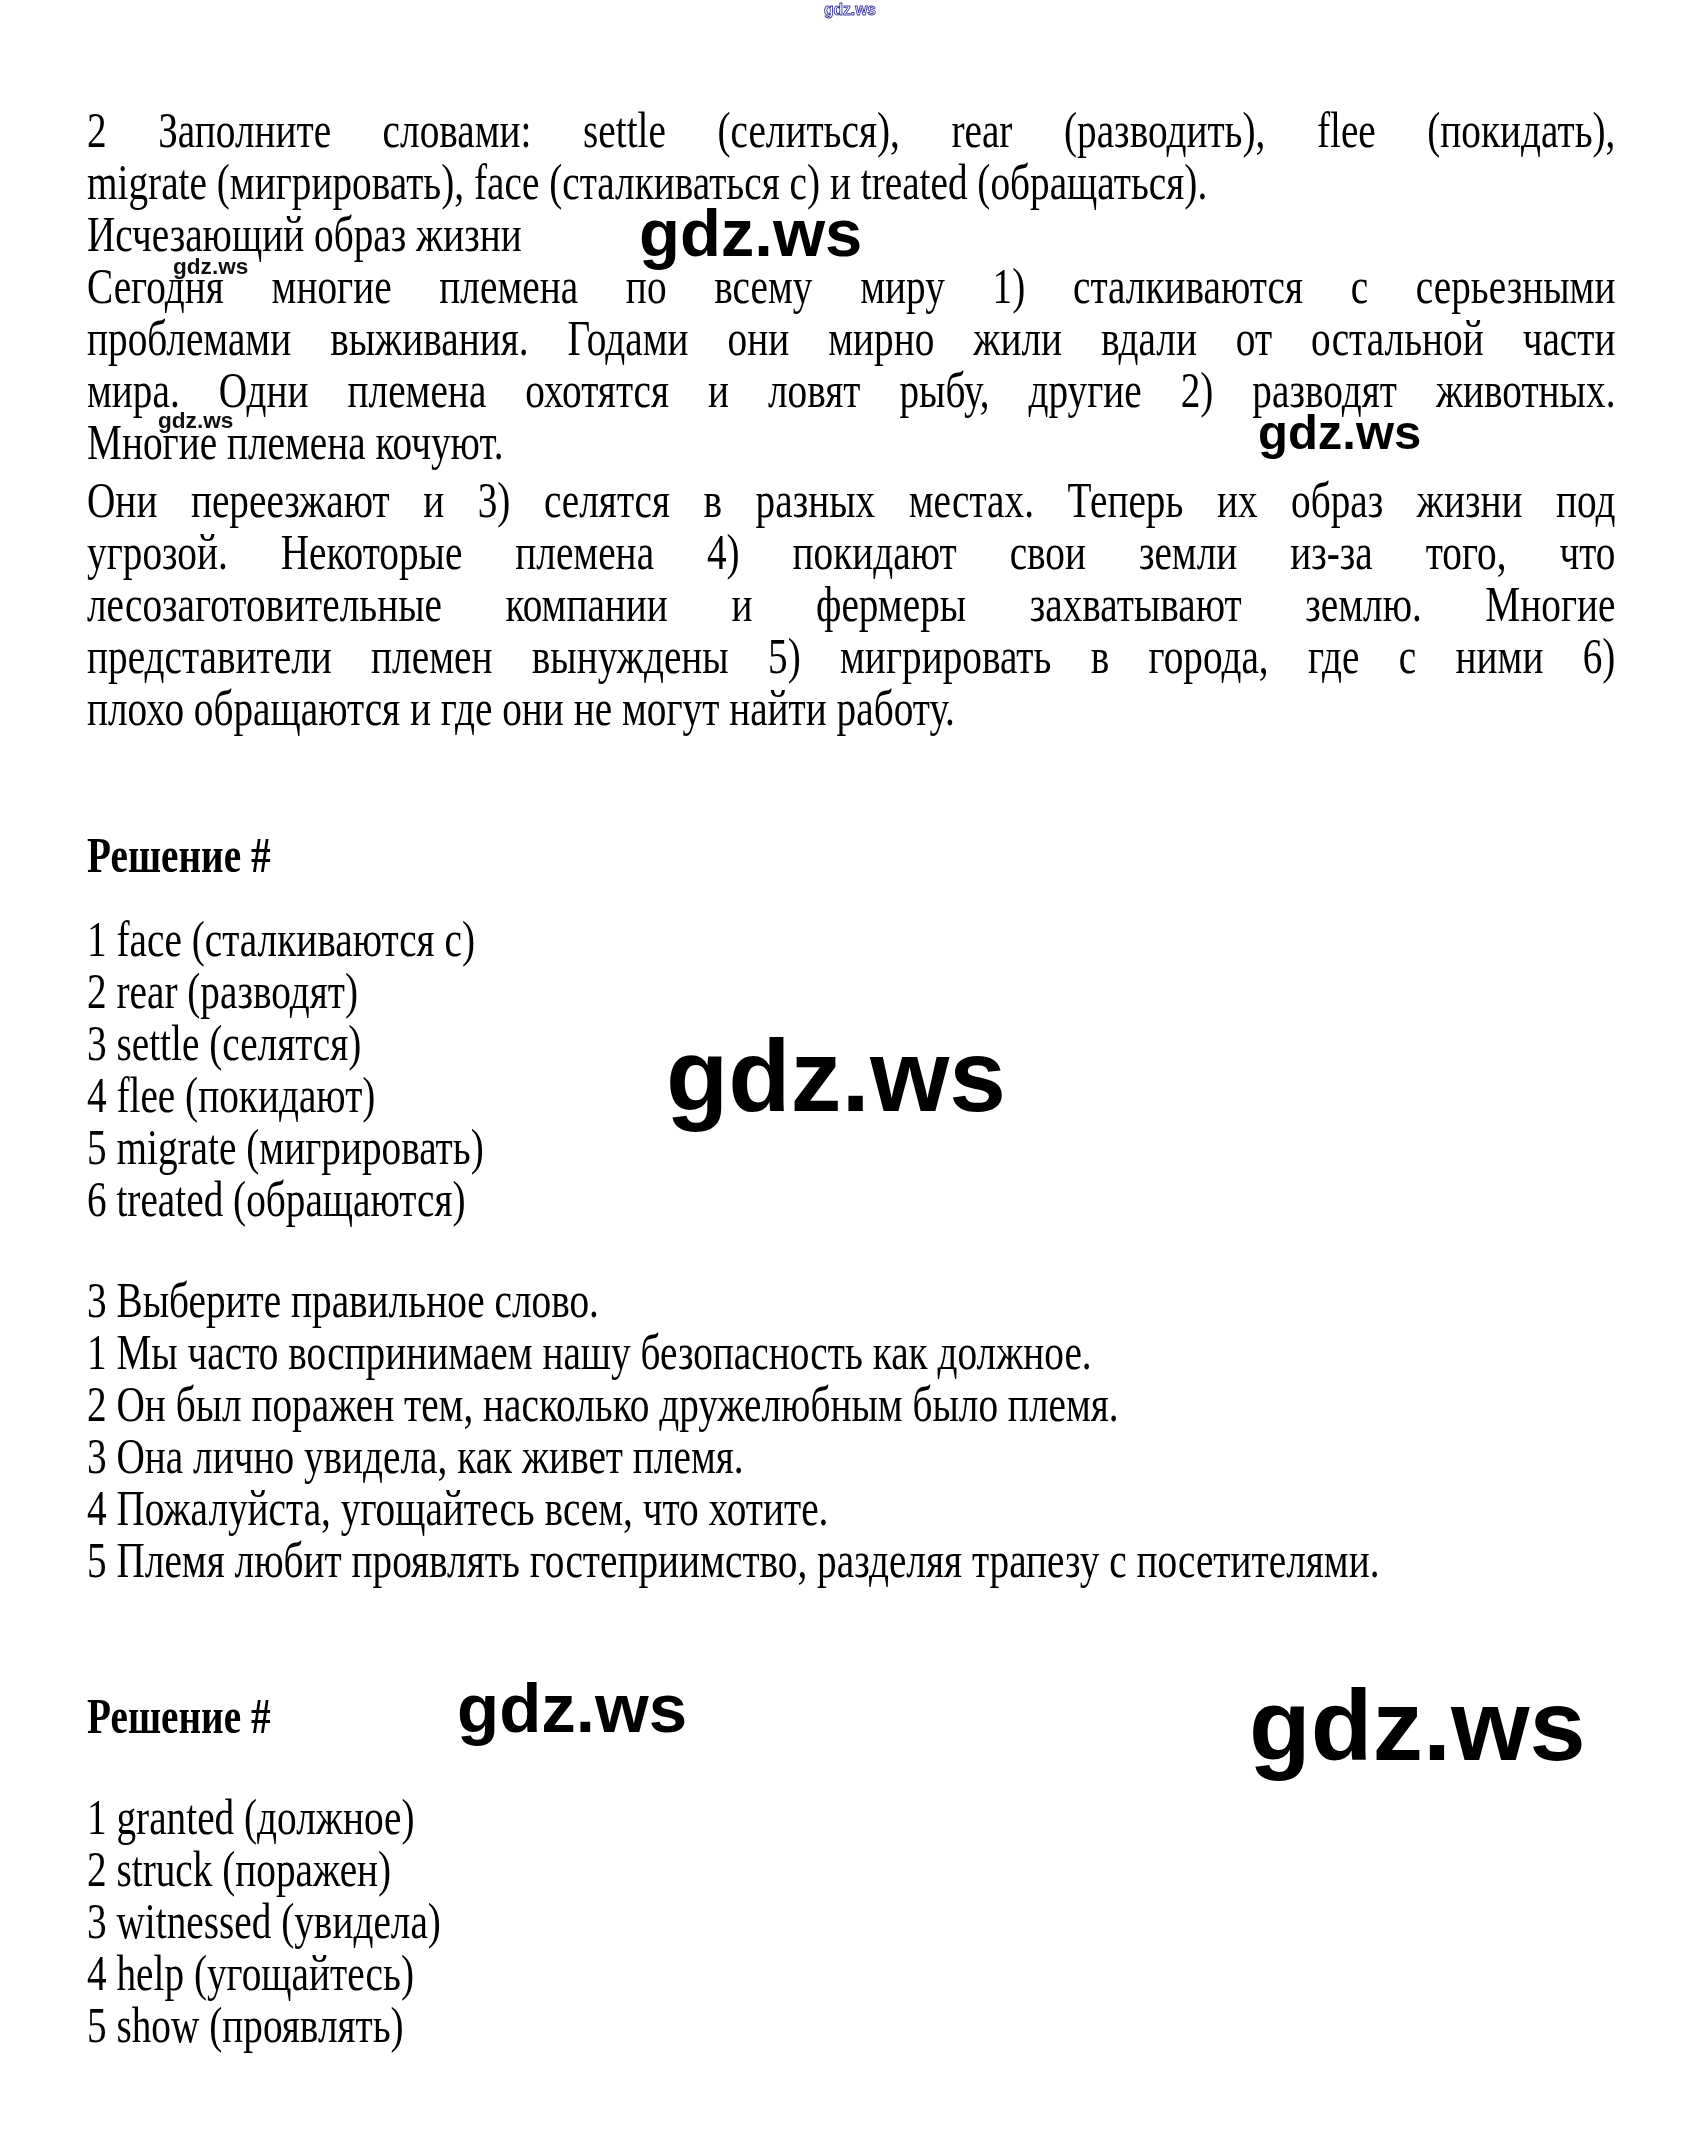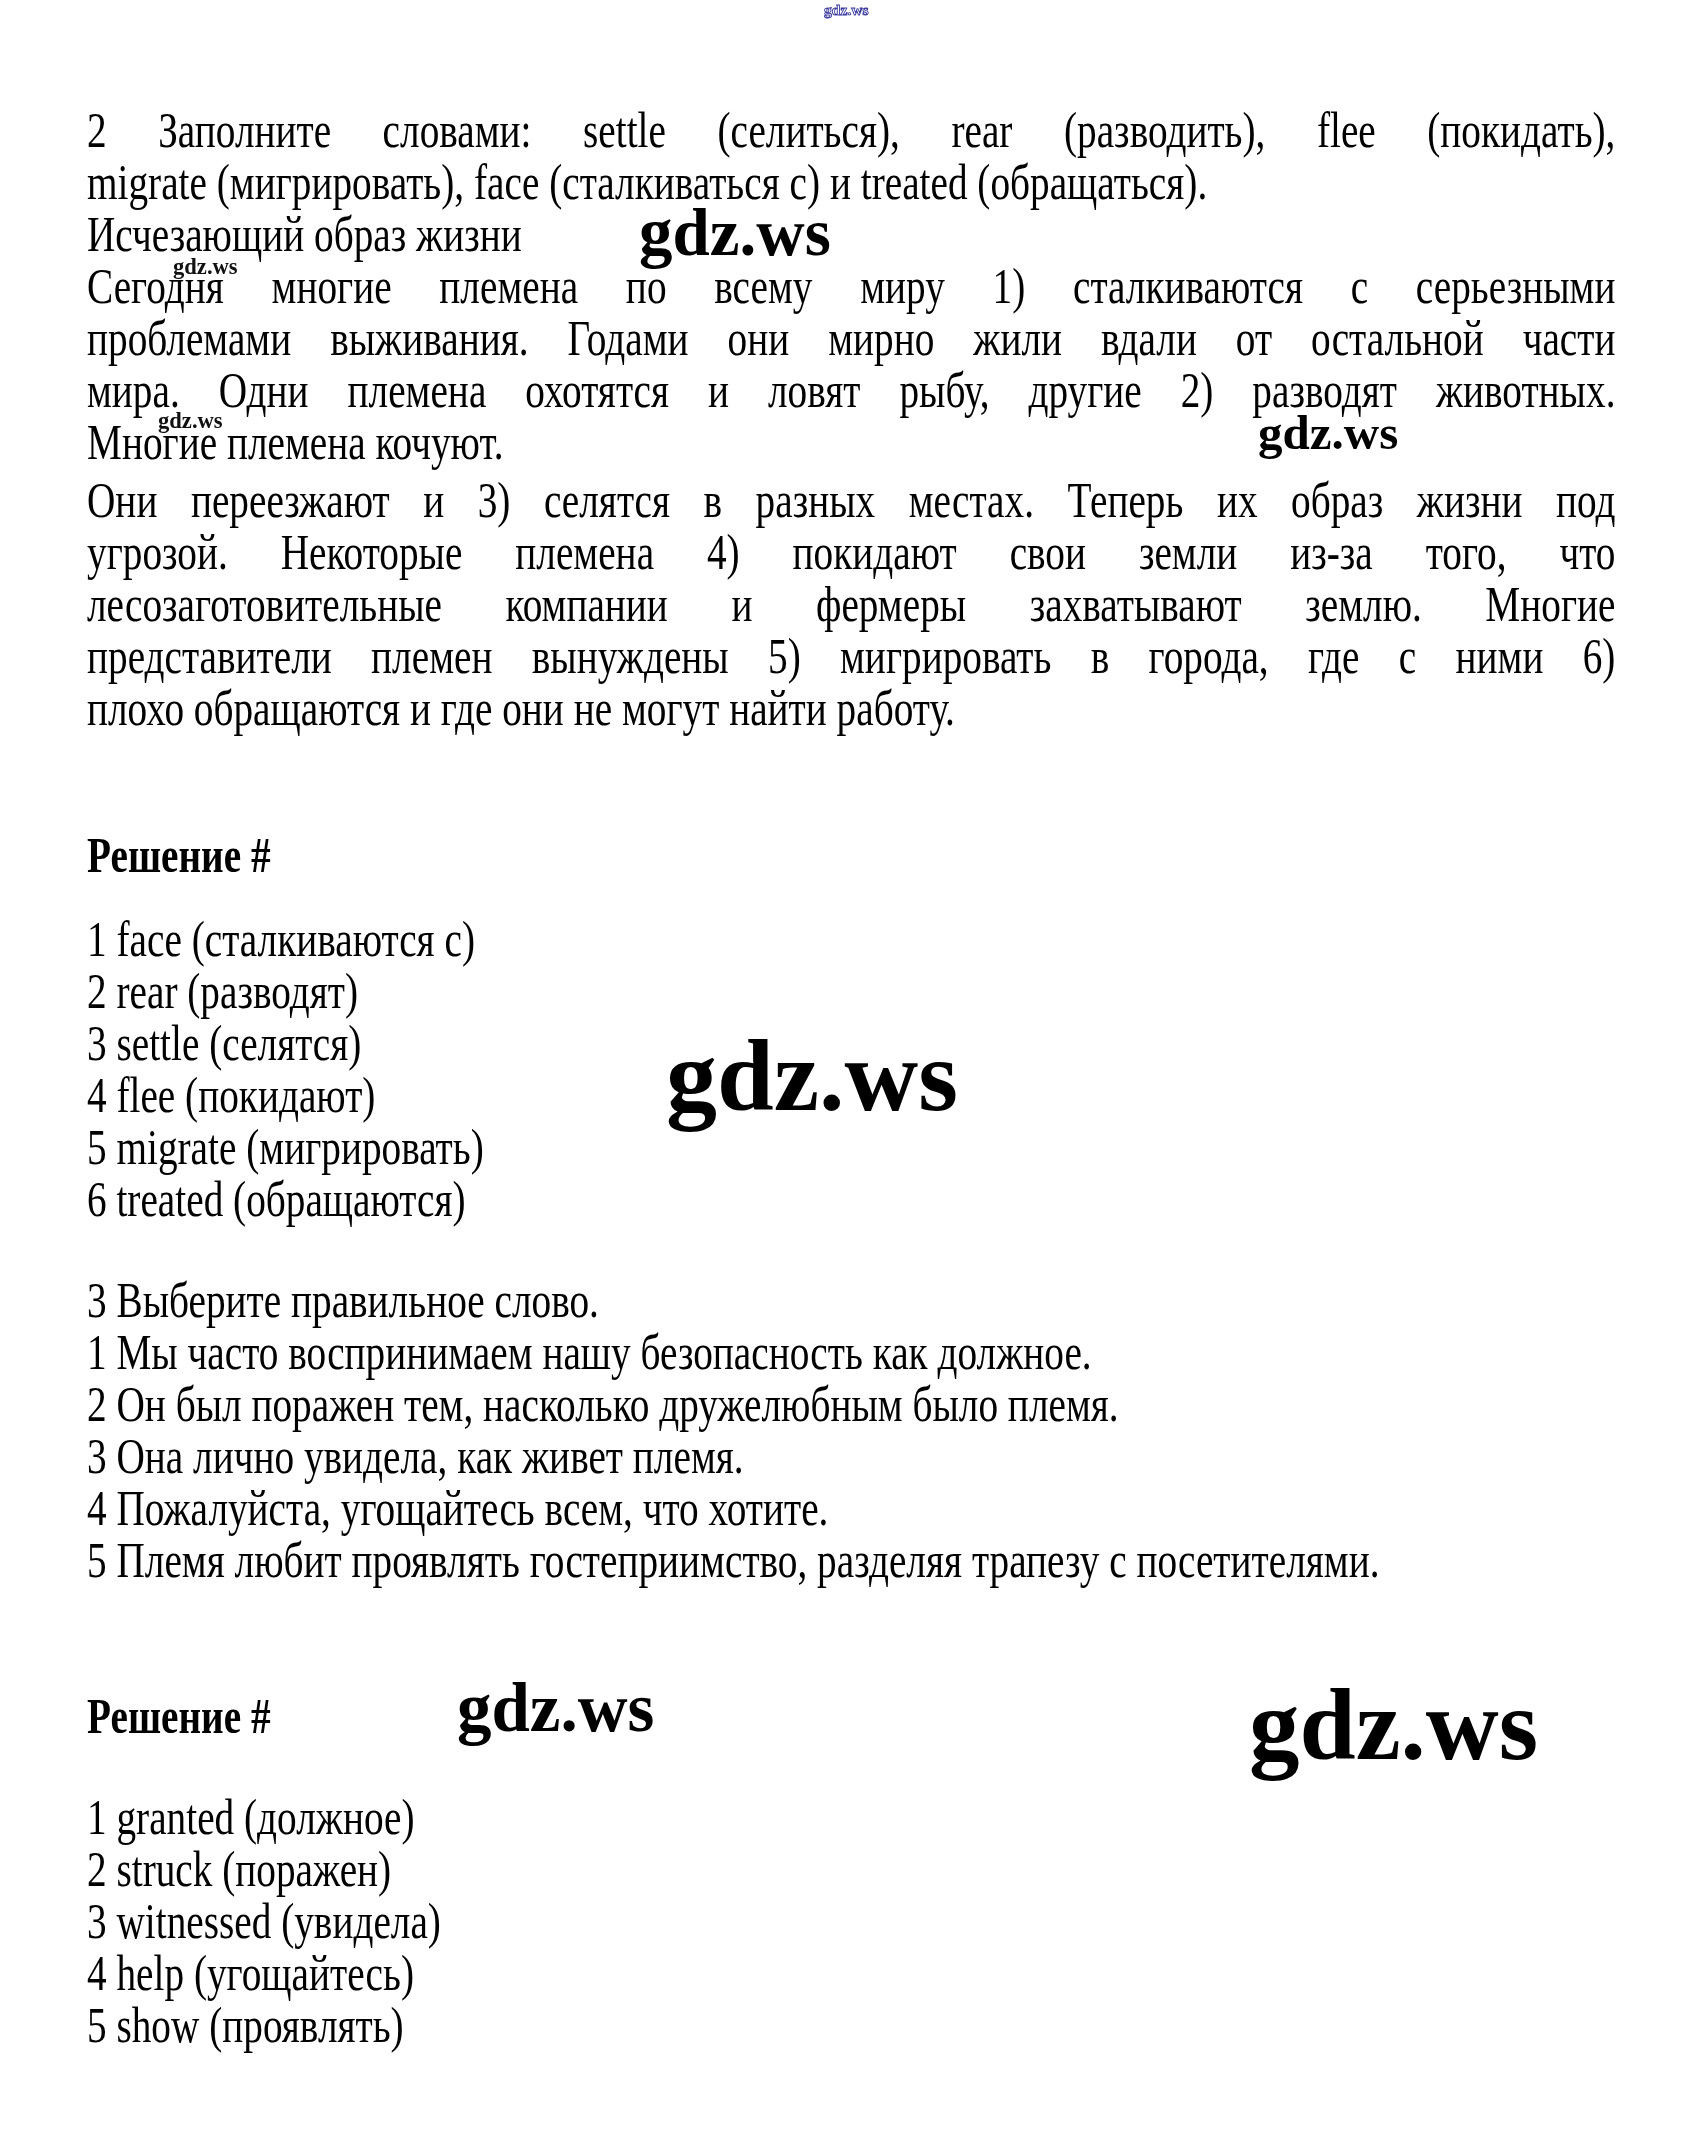--- a/index.html
+++ b/index.html
@@ -30,21 +30,21 @@
   .heading { font-weight: bold; margin: 0; font-size: 51px; line-height: 52px; }
   .heading-1 { margin-top: 95px; }
   .list-1 { margin-top: 32px; }
   .task3-title { margin-top: 49px; }
   .heading-2 { margin-top: 104px; }
   .list-2 { margin-top: 49px; }
 
   
   .wm {
     position: absolute;
-    font-family: Liberation Serif, serif;
+    font-family: Liberation Sans, sans-serif;
     font-weight: bold;
     line-height: 1;
     white-space: nowrap;
     color: #000000;
   }
   .wm-top {
     left: 824px; top: 1.6px;
     font-size: 15.6px;
     color: #3d3c9e;
     -webkit-text-fill-color: transparent;

